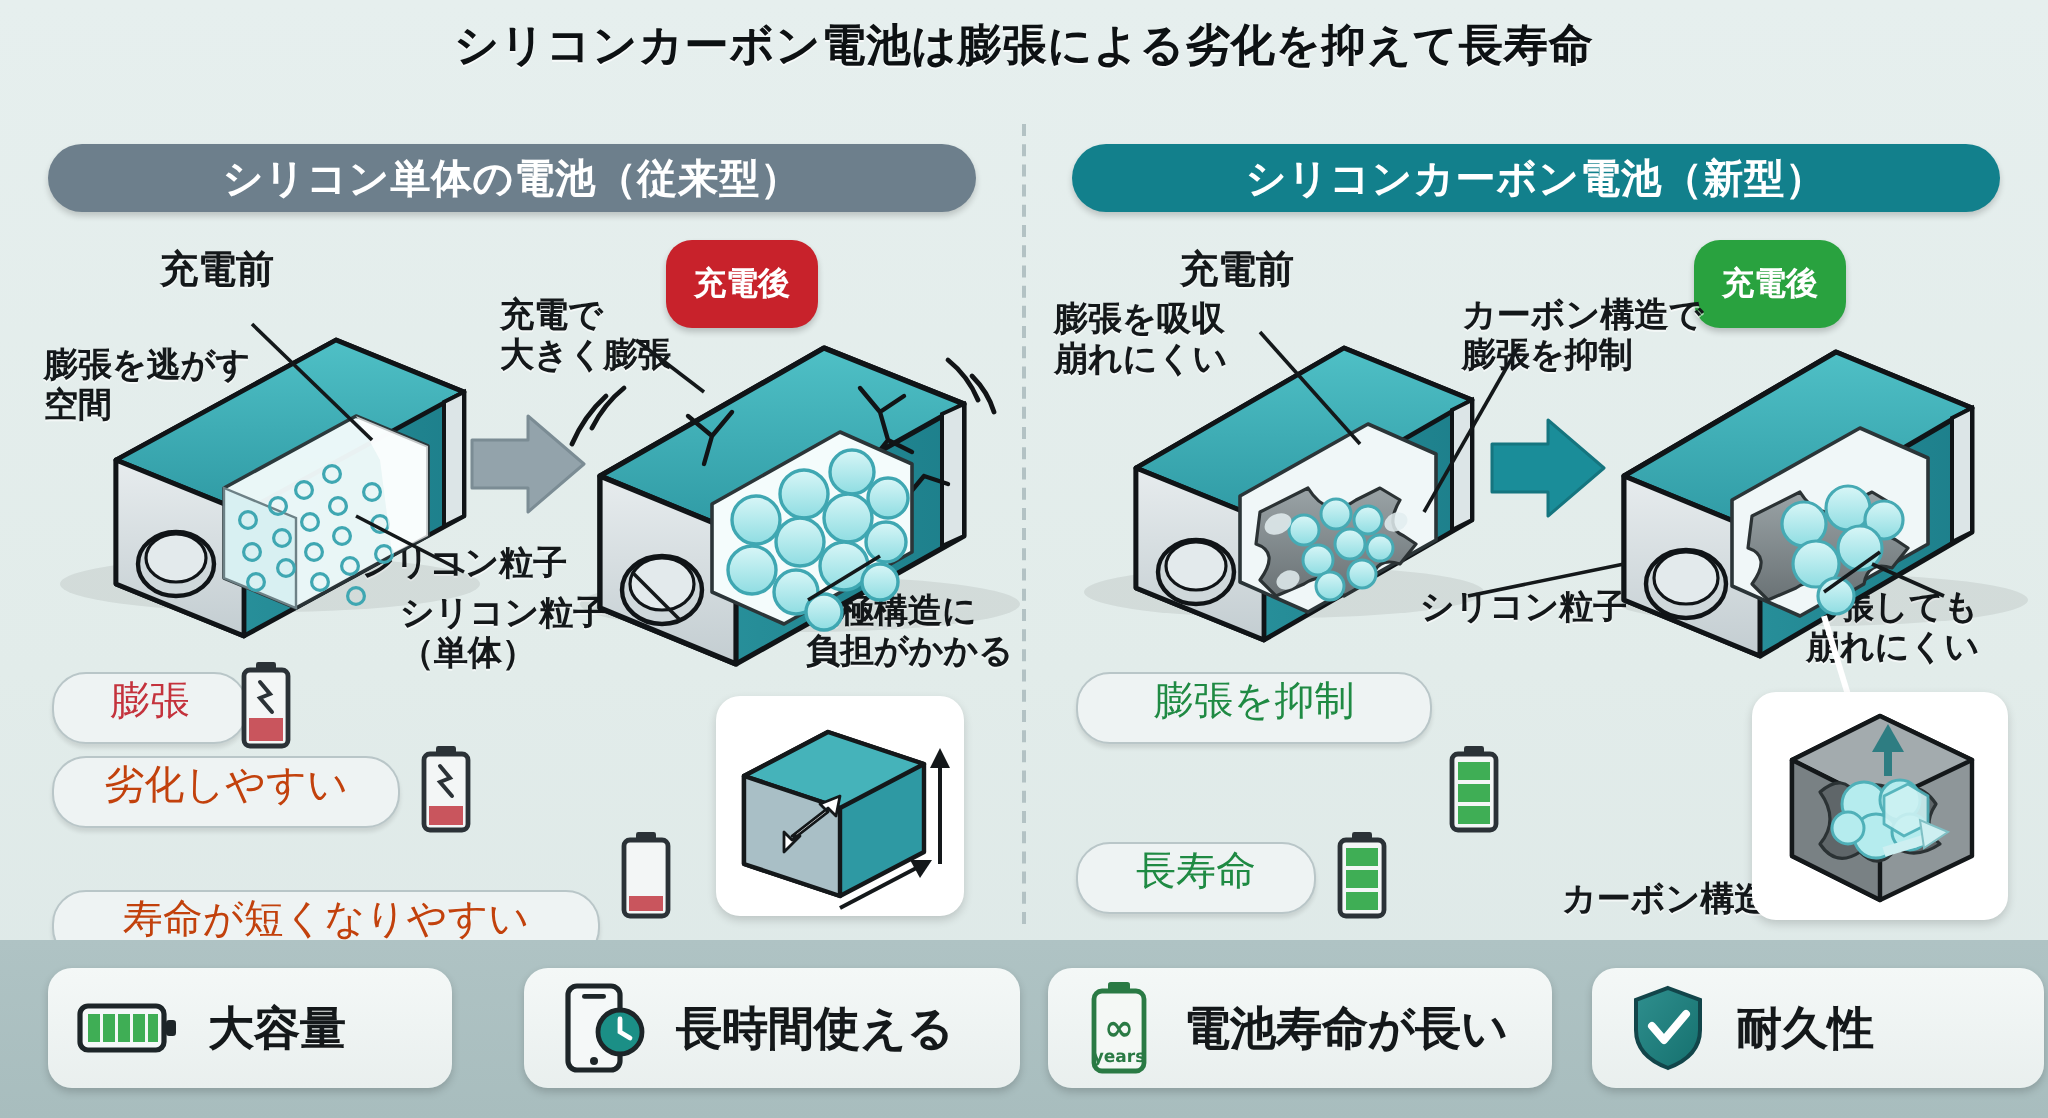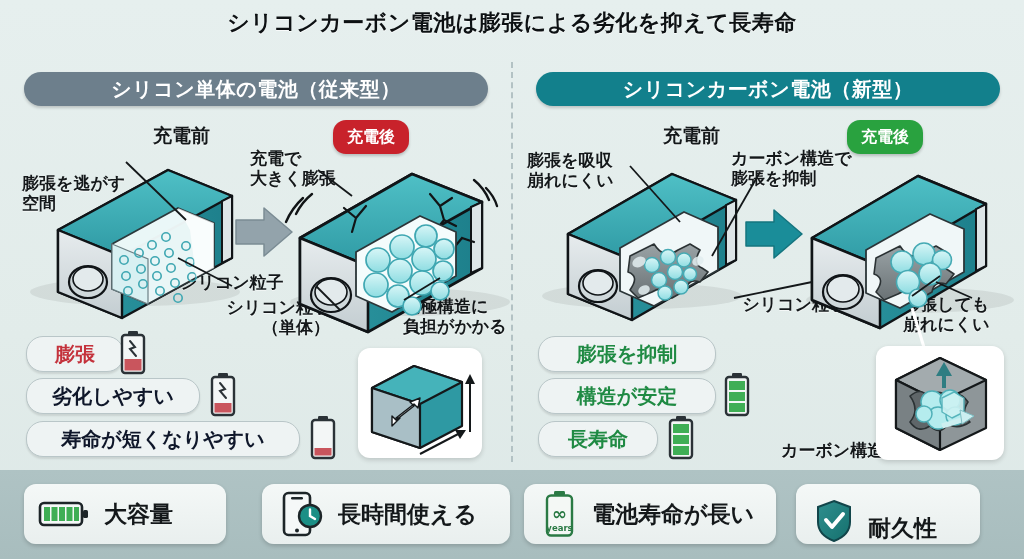--- a/index.html
+++ b/index.html
@@ -34,41 +34,41 @@
   .divider{
     position:absolute;left:511px;top:62px;width:0;height:400px;
     border-left:2px dashed #b3c2c4;
   }
 
   
   .lbl{
     position:absolute;font-weight:bold;color:#14181a;line-height:1.18;
     text-shadow:0 1px 0 rgba(255,255,255,.6);
   }
-  .lbl.c{text-align:right;}
+  .lbl.c{text-align:left;}
 
   
   .badge{
-    position:absolute;height:34px;border-radius:13px;padding:0 14px;
+    position:absolute;height:44px;border-radius:13px;padding:0 14px;
     display:flex;align-items:center;justify-content:center;
     color:#fff;font-size:16px;font-weight:bold;
     box-shadow:0 2px 3px rgba(0,0,0,.2);
   }
   #badge-left{left:333px;top:120px;background:#c8222b;}
   #badge-right{left:847px;top:120px;background:#29a23f;}
 
   
   .pill{
     position:absolute;height:34px;border-radius:17px;
-    display:flex;align-items:center;justify-content:center;
+    display:flex;justify-content:center;
     background:#eef3f3;border:1.6px solid #b9c6c8;
-    font-size:20px;font-weight:bold;
+    font-size:20px;font-weight:normal;
     box-shadow:0 2px 2px rgba(0,0,0,.10);
   }
-  .pill.bad{color:#0f172a;}
+  .pill.bad{color:#c2410c;}
   .pill.bad.red{color:#c4323c;}
   .pill.good{color:#1f8a43;}
 
   
   .inset{
     position:absolute;background:#ffffff;border-radius:12px;
     box-shadow:0 2px 5px rgba(0,0,0,.16);
   }
 
   
@@ -247,21 +247,21 @@
 
     <path d="M340 200 L316 176" stroke="#14181a" stroke-width="1.8" fill="none"></path>
   </svg>
 
   <div class="pill bad red" style="left:26px;top:336px;width:96px;">
     <span>膨張</span>
   </div>
   <div class="pill bad" style="left:26px;top:378px;width:172px;">
     <span>劣化しやすい</span>
   </div>
-  <div class="pill bad" style="left:26px;top:421px;width:272px;">
+  <div class="pill bad" style="left:26px;top:445px;width:272px;">
     <span>寿命が短くなりやすい</span>
   </div>
 
   <svg style="position:absolute;left:118px;top:330px;" width="30" height="46" viewBox="0 0 30 46">
     <rect x="10" y="1" width="10" height="4" rx="1.2" fill="#2b3237"></rect>
     <rect x="4" y="5" width="22" height="38" rx="3" fill="#f3f6f6" stroke="#2b3237" stroke-width="2.4"></rect>
     <rect x="6.5" y="29" width="17" height="11.5" fill="#c9555d"></rect>
     <path d="M12 11 L17 17 L12 19 L18 26" stroke="#2b3237" stroke-width="2" fill="none" stroke-linecap="round"></path>
   </svg>
   <svg style="position:absolute;left:208px;top:372px;" width="30" height="46" viewBox="0 0 30 46">
@@ -406,23 +406,20 @@
 
     <path d="M222 188 L300 172" stroke="#14181a" stroke-width="1.8" fill="none"></path>
     <path d="M400 186 L428 166" stroke="#14181a" stroke-width="1.8" fill="none"></path>
     <path d="M460 188 L424 172" stroke="#14181a" stroke-width="1.8" fill="none"></path>
 
     <path d="M400 198 L414 244" stroke="#ffffff" stroke-width="3" fill="none"></path>
   </svg>
 
   <div class="pill good" style="left:538px;top:336px;width:176px;">
     <span>膨張を抑制</span>
-  </div>
-  <div class="pill good" style="left:538px;top:378px;width:176px;">
-    <span>構造が安定</span>
   </div>
   <div class="pill good" style="left:538px;top:421px;width:118px;">
     <span>長寿命</span>
   </div>
 
   <svg style="position:absolute;left:722px;top:372px;" width="30" height="46" viewBox="0 0 30 46">
     <rect x="10" y="1" width="10" height="4" rx="1.2" fill="#2b3237"></rect>
     <rect x="4" y="5" width="22" height="38" rx="3" fill="#f3f6f6" stroke="#2b3237" stroke-width="2.4"></rect>
     <rect x="7" y="9" width="16" height="9" fill="#3fae55"></rect>
     <rect x="7" y="20" width="16" height="9" fill="#3fae55"></rect>
@@ -495,21 +492,21 @@
     <div class="fcard" style="left:524px;width:252px;">
       <svg width="36" height="48" viewBox="0 0 36 48">
         <rect x="12" y="1" width="11" height="4.5" rx="1.4" fill="#2a7a44"></rect>
         <rect x="5" y="5.5" width="25" height="40" rx="4" fill="#f4f8f5" stroke="#2a7a44" stroke-width="2.4"></rect>
         <text x="17.5" y="30" font-size="18" font-weight="bold" fill="#2a7a44" text-anchor="middle" font-family="'DejaVu Sans',sans-serif">∞</text>
         <text x="17.5" y="41" font-size="8.5" font-weight="bold" fill="#2a7a44" text-anchor="middle" font-family="'DejaVu Sans',sans-serif">years</text>
       </svg>
       <span class="ftxt">電池寿命が長い</span>
     </div>
 
-    <div class="fcard" style="left:796px;width:184px;align-items:flex-end;">
+    <div class="fcard" style="left:796px;width:226px;">
       <svg width="40" height="46" viewBox="0 0 40 46">
         <defs>
           <linearGradient id="shG" x1="0" y1="0" x2="1" y2="1">
             <stop offset="0%" stop-color="#2f8f8e"></stop>
               <stop offset="100%" stop-color="#15706e"></stop>
           </linearGradient>
         </defs>
         <path d="M20 3 L36 9 L36 24 Q36 37 20 43 Q4 37 4 24 L4 9 Z" fill="url(#shG)" stroke="#12454a" stroke-width="2"></path>
         <path d="M12 22 L18 29 L29 16" stroke="#ffffff" stroke-width="4" fill="none" stroke-linecap="round" stroke-linejoin="round"></path>
       </svg>

